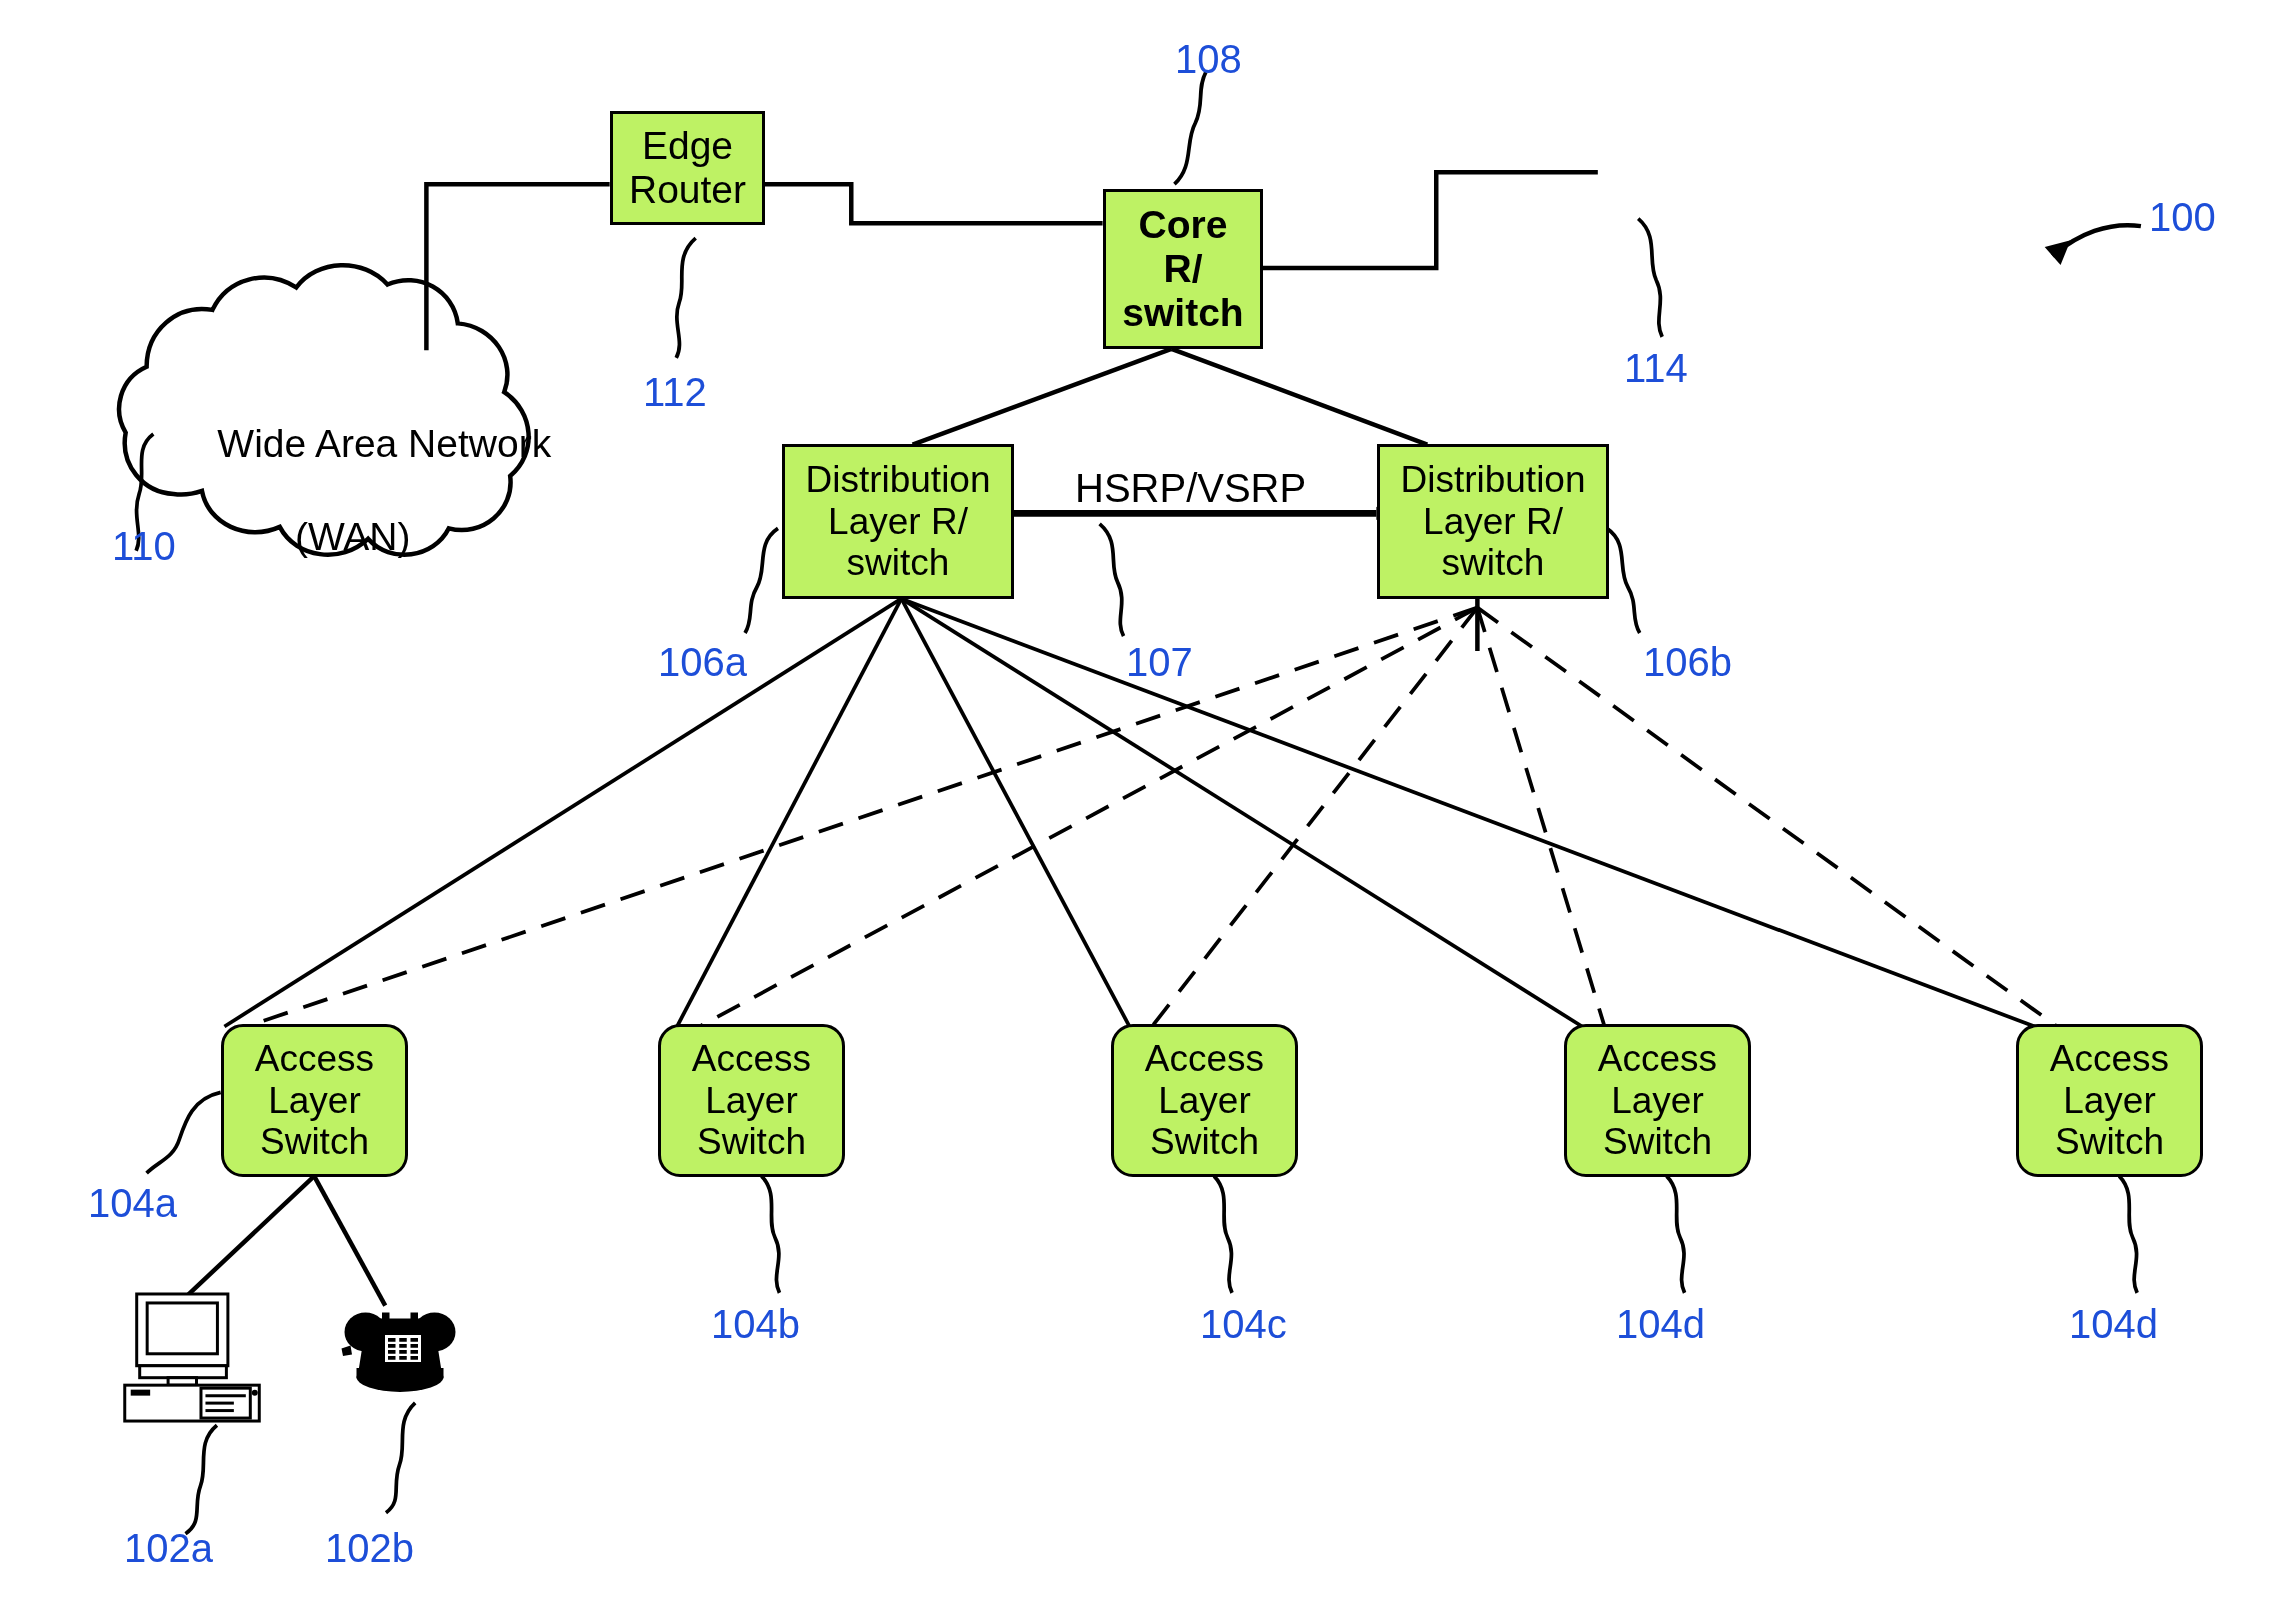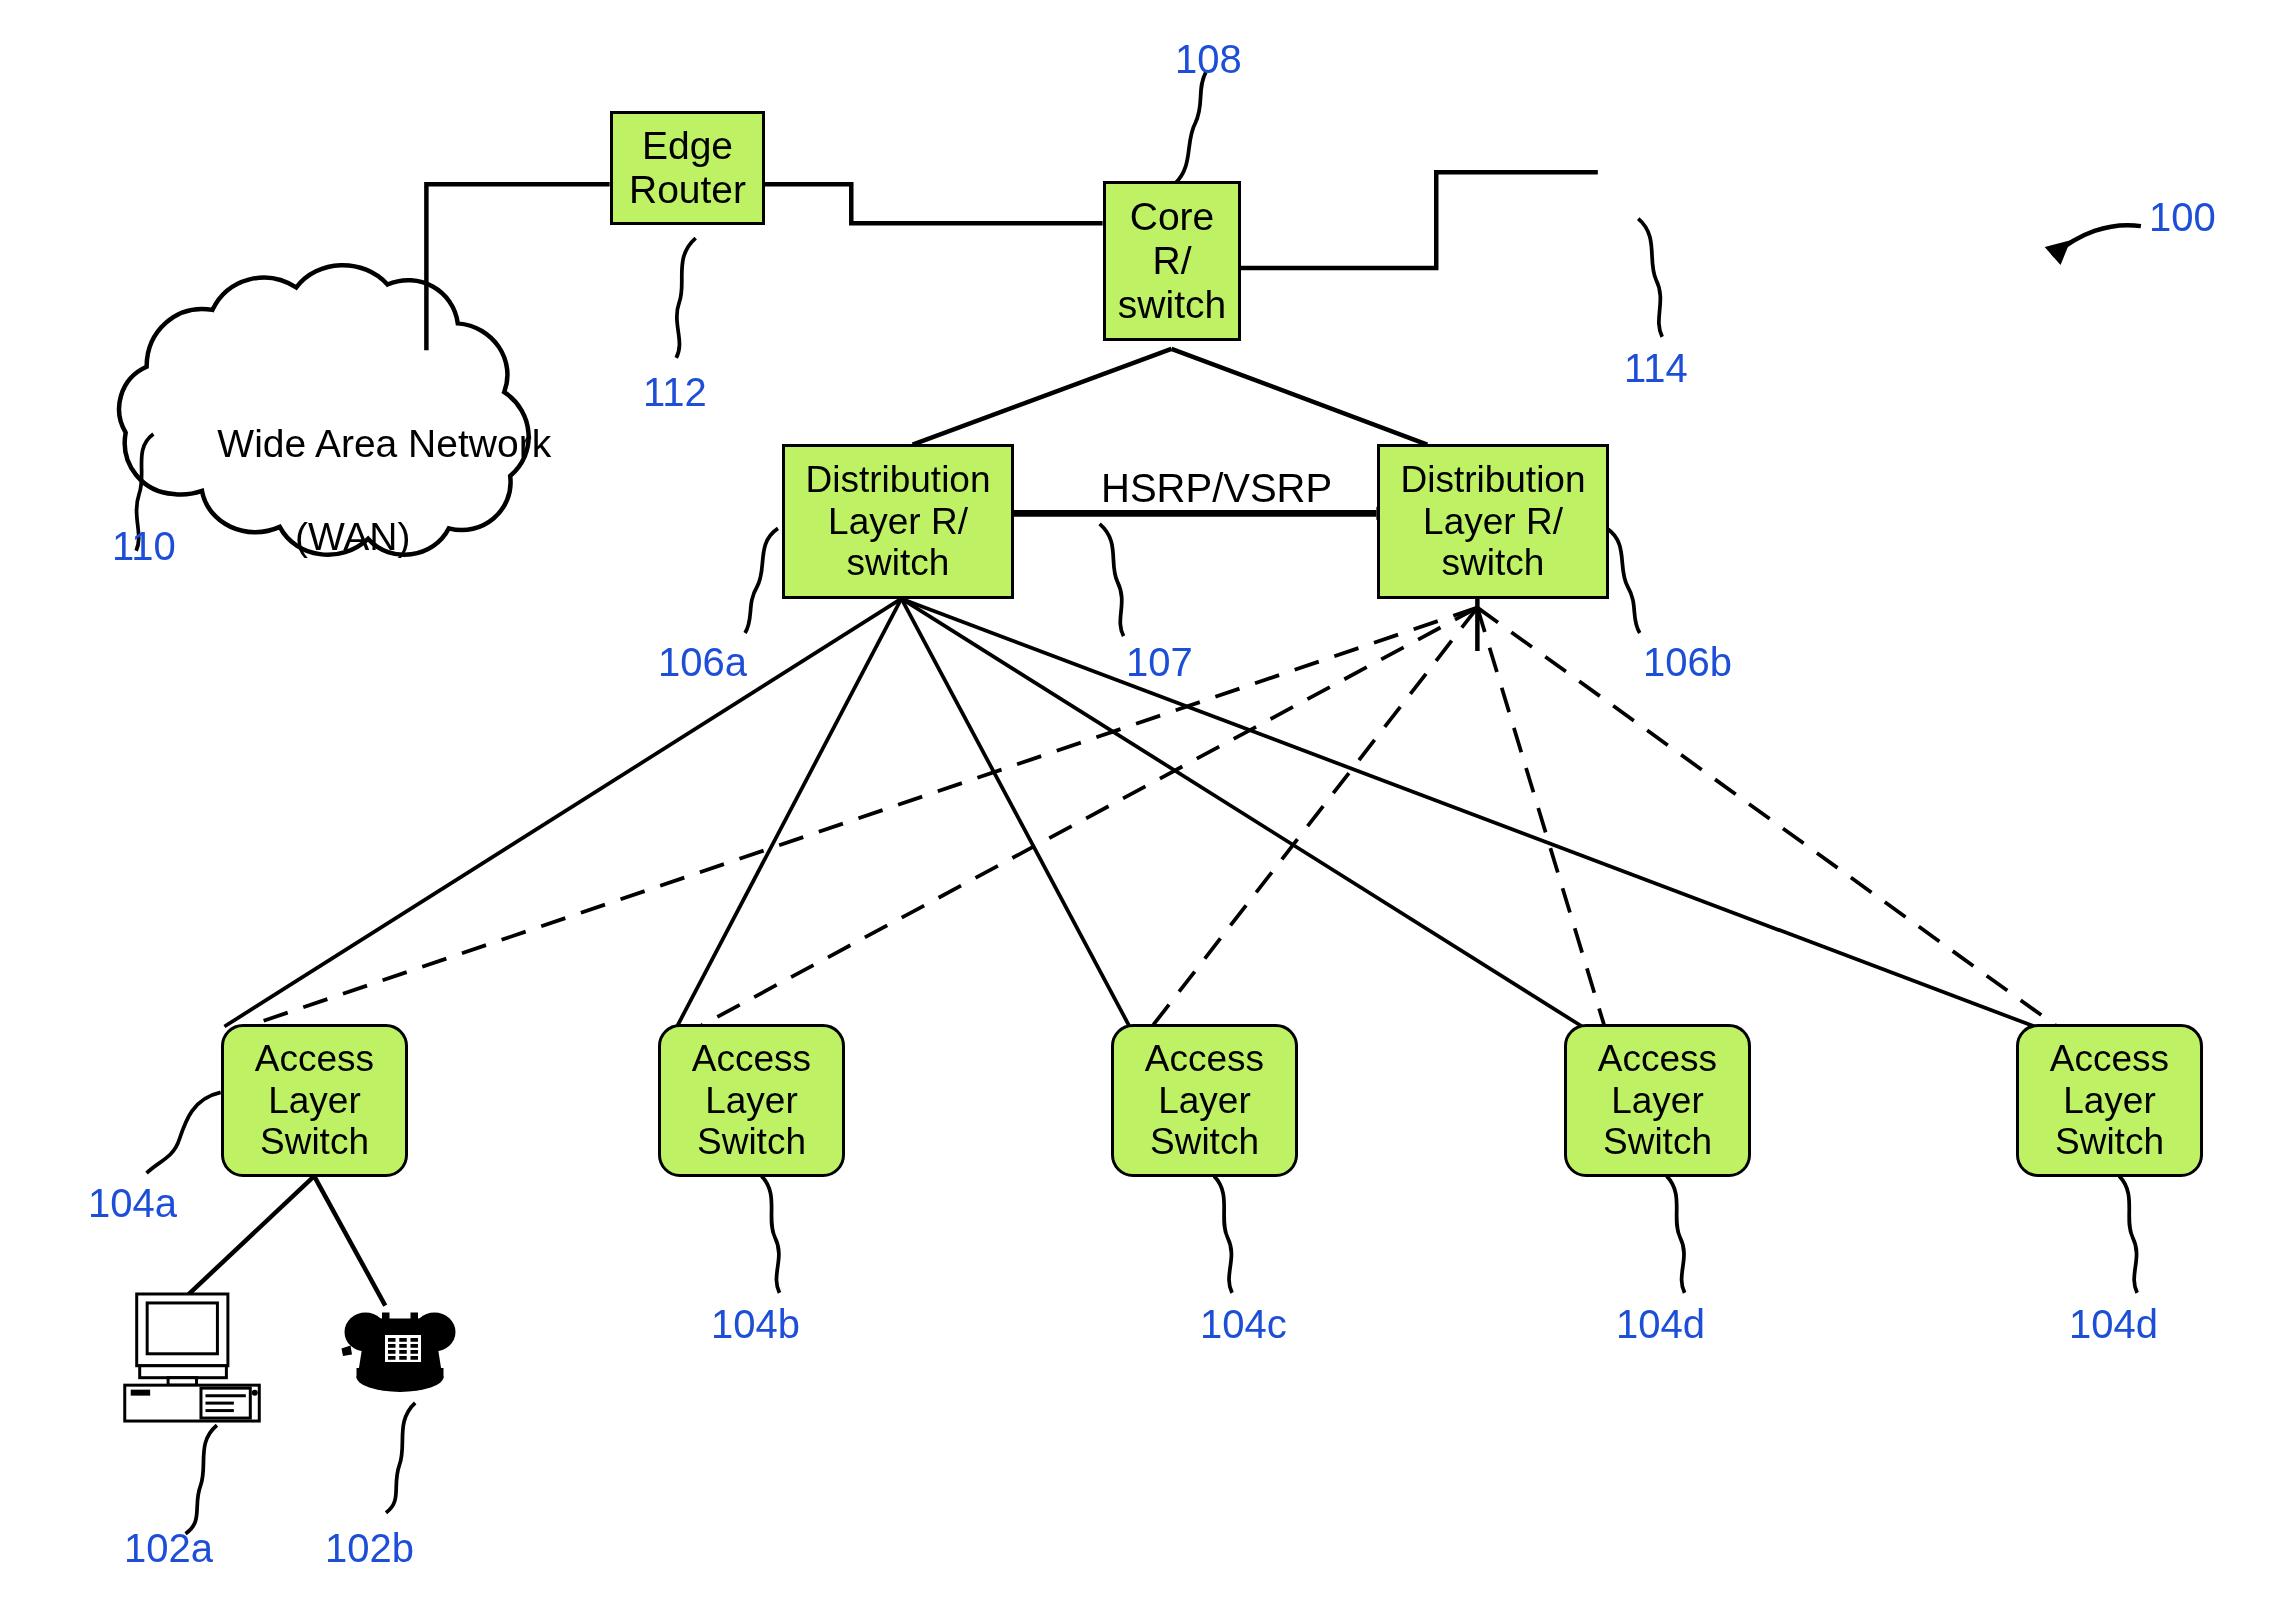--- a/index.html
+++ b/index.html
@@ -68,21 +68,20 @@
     white-space: pre;
     z-index: 6;
   }
   .proto-label {
     position: absolute;
     color: #000000;
     font-family: "Liberation Sans", sans-serif;
     font-size: 40px;
     white-space: nowrap;
     z-index: 6;
-    margin-left: 26px;
   }
   
   .device-icon {
     position: absolute;
     z-index: 6;
   }
 </style>
 </head>
 <body>
 
@@ -182,21 +181,21 @@
 
       <path d="M 2862 302 C 2820 296, 2778 312, 2744 342" stroke-width="6" marker-end="url(#arrowFig)"></path>
     </g>
   </svg>
 
   <div class="node-box box-edge-router" style="left:610px; top:111px; width:155px; height:114px;">
     <span class="node-line">Edge</span>
     <span class="node-line">Router</span>
   </div>
 
-  <div class="node-box box-core" style="left:1103px; top:181px; width:138px; height:160px;">
+  <div class="node-box box-core" style="left:1103px; top:189px; width:160px; height:160px;font-weight:bold;">
     <span class="node-line">Core</span>
     <span class="node-line">R/</span>
     <span class="node-line">switch</span>
   </div>
 
 
   <div class="node-box box-dist" style="left:782px; top:444px; width:232px; height:155px;">
     <span class="node-line">Distribution</span>
     <span class="node-line">Layer R/</span>
     <span class="node-line">switch</span>

